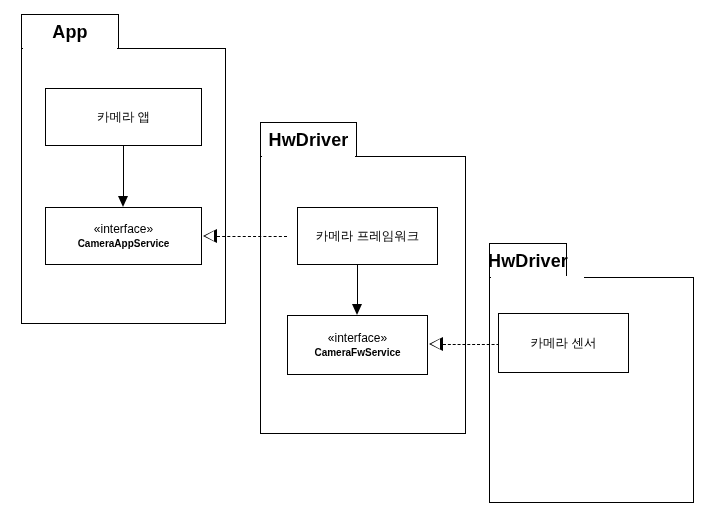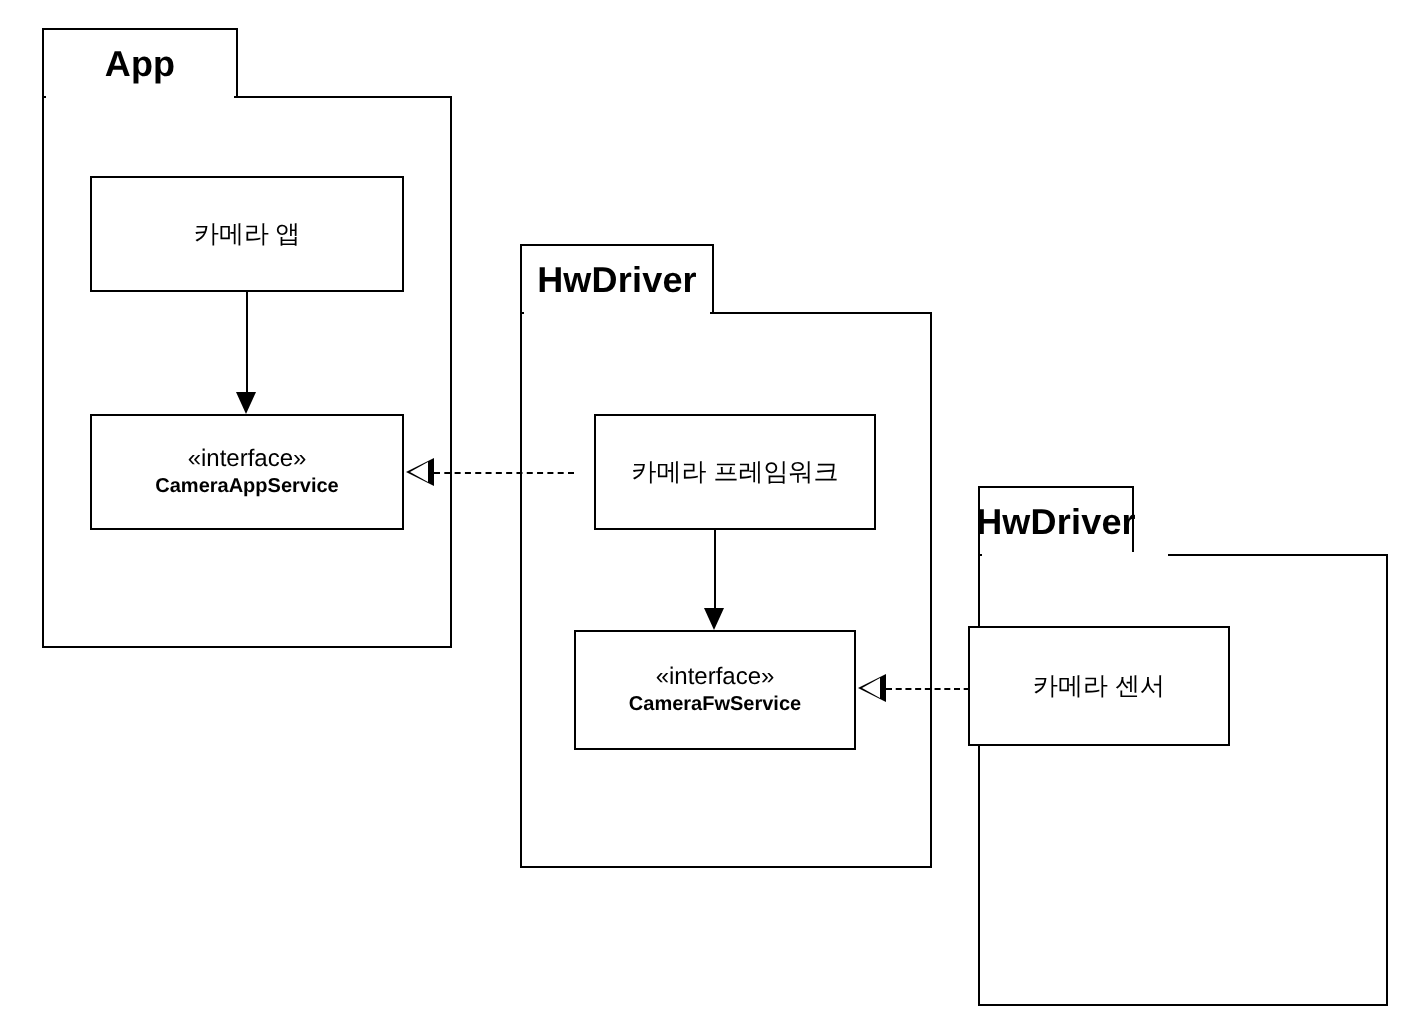--- a/index.html
+++ b/index.html
@@ -170,17 +170,17 @@
 
   <div class="pkg-tab" style="left:489px; top:243px; width:78px; height:35px;">
     <span class="pkg-tab-label">HwDriver</span>
   </div>
   <div class="pkg-body" style="left:489px; top:277px; width:205px; height:226px;"></div>
   <div class="tab-seam" style="left:491px; top:276px; width:93px;"></div>
 
   <div class="hollow-tri" style="left:429px; top:337px;"></div>
   <div class="dash-line" style="left:443px; top:344px; width:71px;"></div>
 
-  <div class="node" style="left:484px; top:313px; width:131px; height:60px;">
+  <div class="node" style="left:498px; top:313px; width:131px; height:60px;">
     <span class="node-label">카메라 센서</span>
   </div>
 
 </div>
 
 </body></html>

